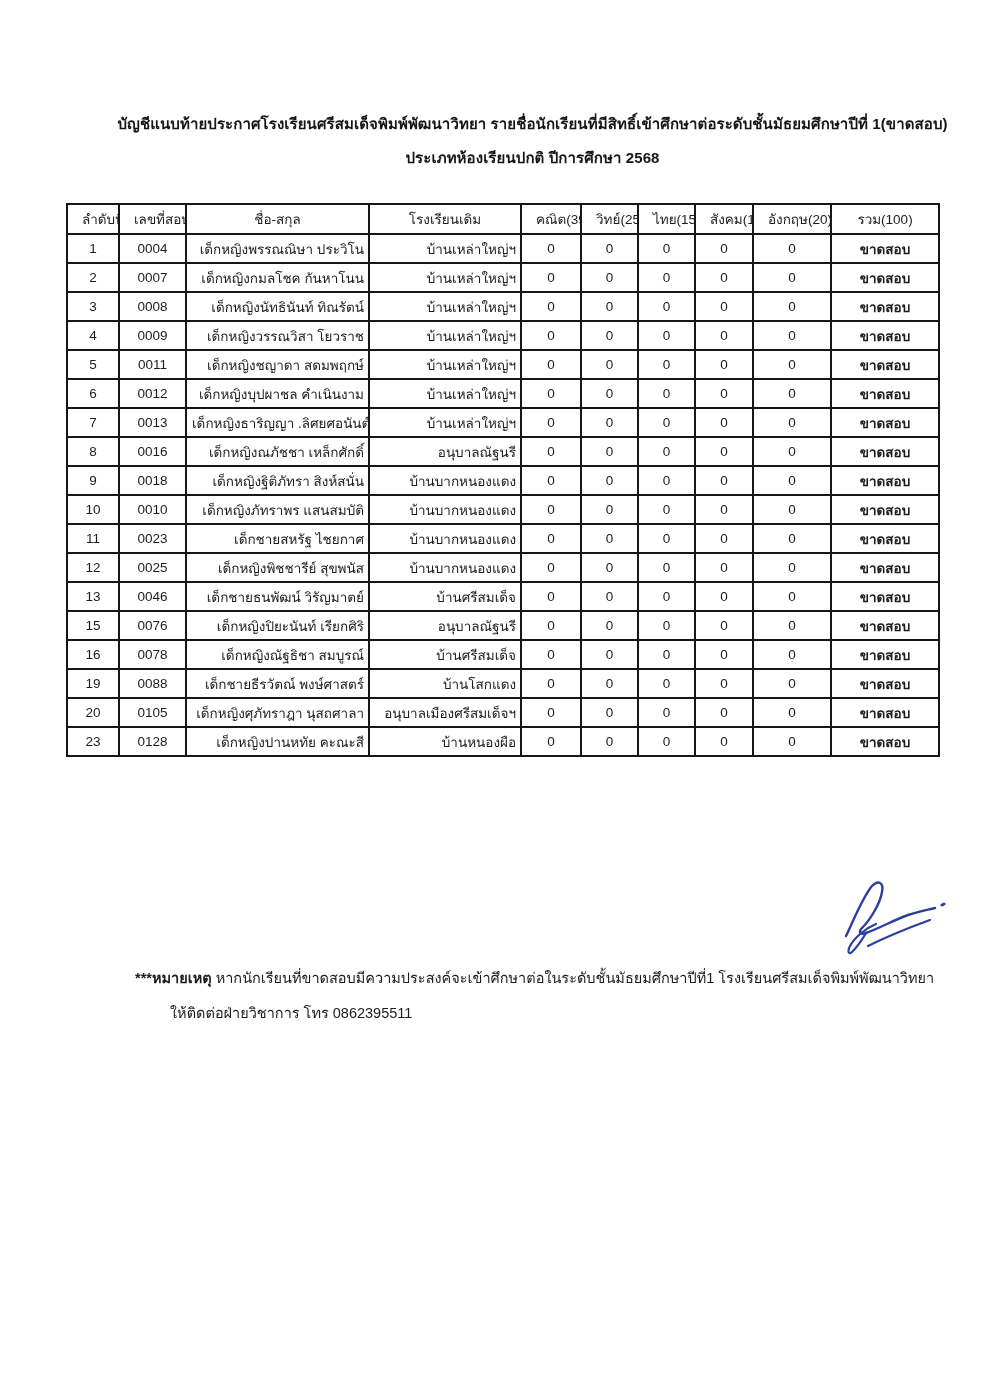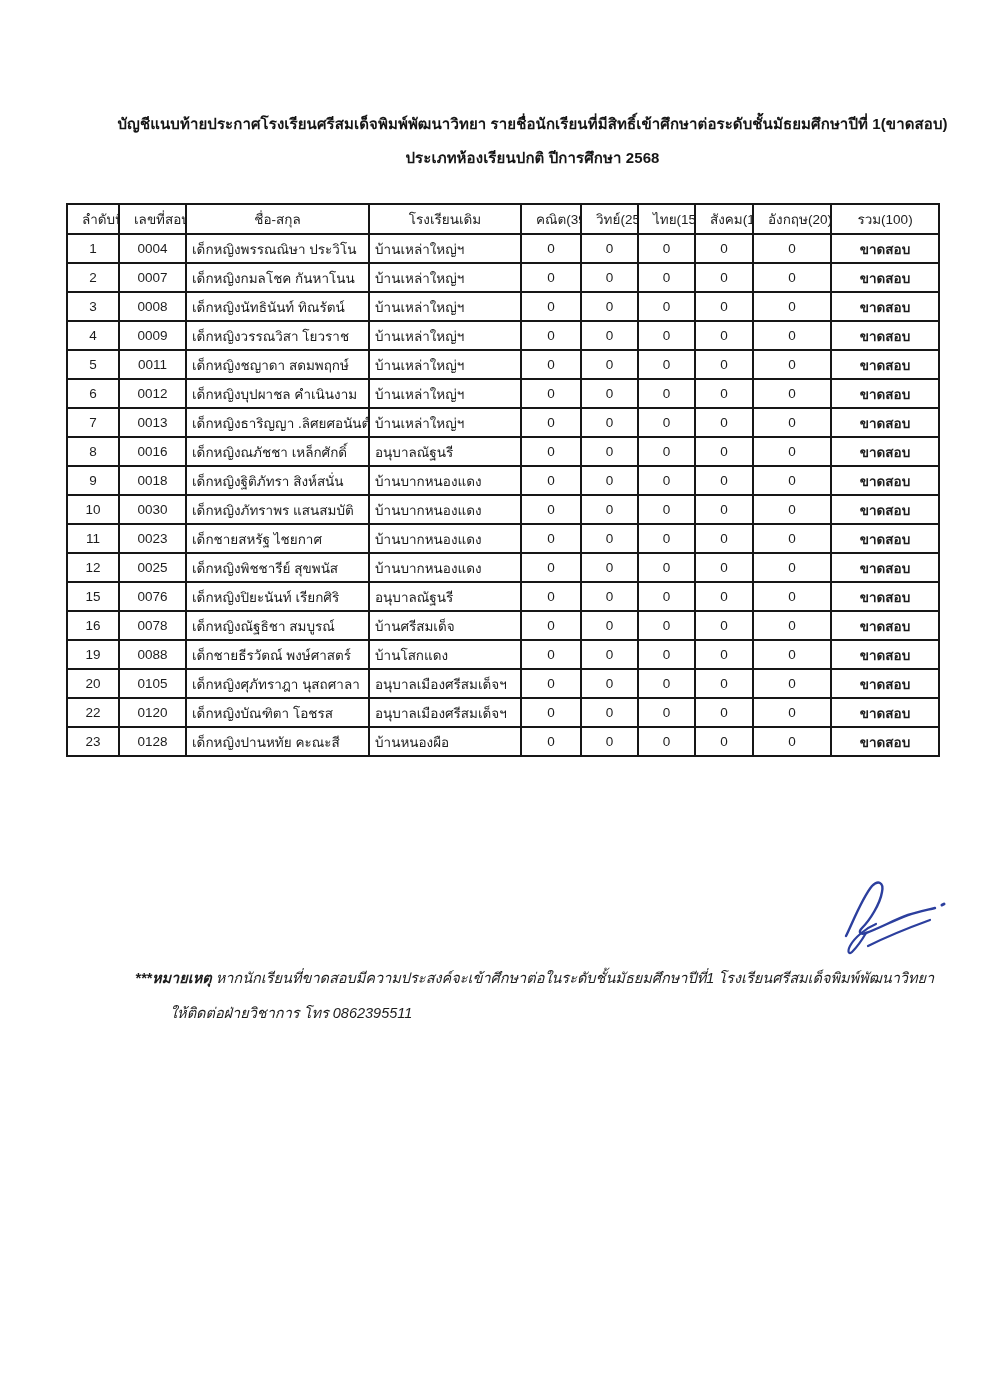--- a/index.html
+++ b/index.html
@@ -48,28 +48,27 @@
   }
   .score-table thead th {
     height: 28px;
     text-align: center;
     font-weight: 400;
     padding: 0 14px;
   }
   .score-table tbody tr { height: 29px; }
   .score-table tbody tr:nth-child(21) { opacity: 0.68; } 
   td.col-no, td.col-exam, td.col-score { text-align: center; }
-  td.col-name, td.col-school { text-align: left; padding-left: 5px; }
+  td.col-name, td.col-school { text-align: right; padding-left: 5px; }
   td.col-result { text-align: center; font-weight: bold; margin-left: 24px; }
 
   .note-line {
     position: absolute;
     font-size: 14.5px;
     color: #1c1c1c;
-    font-style: italic;
   }
   .note-line.n1 { left: 135px; top: 966px; }
   .note-line.n2 { left: 170px; top: 1001px; }
   .note-bold { font-weight: bold; }
 
   .signature-wrap {
     position: absolute;
     left: 832px;
     top: 872px;
     width: 130px;
@@ -214,21 +213,21 @@
         <td class="col-school">บ้านบากหนองแดง</td>
         <td class="col-score">0</td>
         <td class="col-score">0</td>
         <td class="col-score">0</td>
         <td class="col-score">0</td>
         <td class="col-score">0</td>
         <td class="col-result">ขาดสอบ</td>
       </tr>
       <tr>
         <td class="col-no">10</td>
-        <td class="col-exam">0030</td>
+        <td class="col-exam">0010</td>
         <td class="col-name">เด็กหญิงภัทราพร  แสนสมบัติ</td>
         <td class="col-school">บ้านบากหนองแดง</td>
         <td class="col-score">0</td>
         <td class="col-score">0</td>
         <td class="col-score">0</td>
         <td class="col-score">0</td>
         <td class="col-score">0</td>
         <td class="col-result">ขาดสอบ</td>
       </tr>
       <tr>
@@ -249,20 +248,32 @@
         <td class="col-name">เด็กหญิงพิชชารีย์  สุขพนัส</td>
         <td class="col-school">บ้านบากหนองแดง</td>
         <td class="col-score">0</td>
         <td class="col-score">0</td>
         <td class="col-score">0</td>
         <td class="col-score">0</td>
         <td class="col-score">0</td>
         <td class="col-result">ขาดสอบ</td>
       </tr>
       <tr>
+        <td class="col-no">13</td>
+        <td class="col-exam">0046</td>
+        <td class="col-name">เด็กชายธนพัฒน์  วิรัญมาตย์</td>
+        <td class="col-school">บ้านศรีสมเด็จ</td>
+        <td class="col-score">0</td>
+        <td class="col-score">0</td>
+        <td class="col-score">0</td>
+        <td class="col-score">0</td>
+        <td class="col-score">0</td>
+        <td class="col-result">ขาดสอบ</td>
+      </tr>
+      <tr>
         <td class="col-no">15</td>
         <td class="col-exam">0076</td>
         <td class="col-name">เด็กหญิงปิยะนันท์ เรียกศิริ</td>
         <td class="col-school">อนุบาลณัฐนรี</td>
         <td class="col-score">0</td>
         <td class="col-score">0</td>
         <td class="col-score">0</td>
         <td class="col-score">0</td>
         <td class="col-score">0</td>
         <td class="col-result">ขาดสอบ</td>
@@ -288,32 +299,20 @@
         <td class="col-score">0</td>
         <td class="col-score">0</td>
         <td class="col-score">0</td>
         <td class="col-score">0</td>
         <td class="col-result">ขาดสอบ</td>
       </tr>
       <tr>
         <td class="col-no">20</td>
         <td class="col-exam">0105</td>
         <td class="col-name">เด็กหญิงศุภัทราฎา  นุสถศาลา</td>
-        <td class="col-school">อนุบาลเมืองศรีสมเด็จฯ</td>
-        <td class="col-score">0</td>
-        <td class="col-score">0</td>
-        <td class="col-score">0</td>
-        <td class="col-score">0</td>
-        <td class="col-score">0</td>
-        <td class="col-result">ขาดสอบ</td>
-      </tr>
-      <tr>
-        <td class="col-no">22</td>
-        <td class="col-exam">0120</td>
-        <td class="col-name">เด็กหญิงบัณฑิตา  โอชรส</td>
         <td class="col-school">อนุบาลเมืองศรีสมเด็จฯ</td>
         <td class="col-score">0</td>
         <td class="col-score">0</td>
         <td class="col-score">0</td>
         <td class="col-score">0</td>
         <td class="col-score">0</td>
         <td class="col-result">ขาดสอบ</td>
       </tr>
       <tr>
         <td class="col-no">23</td>

